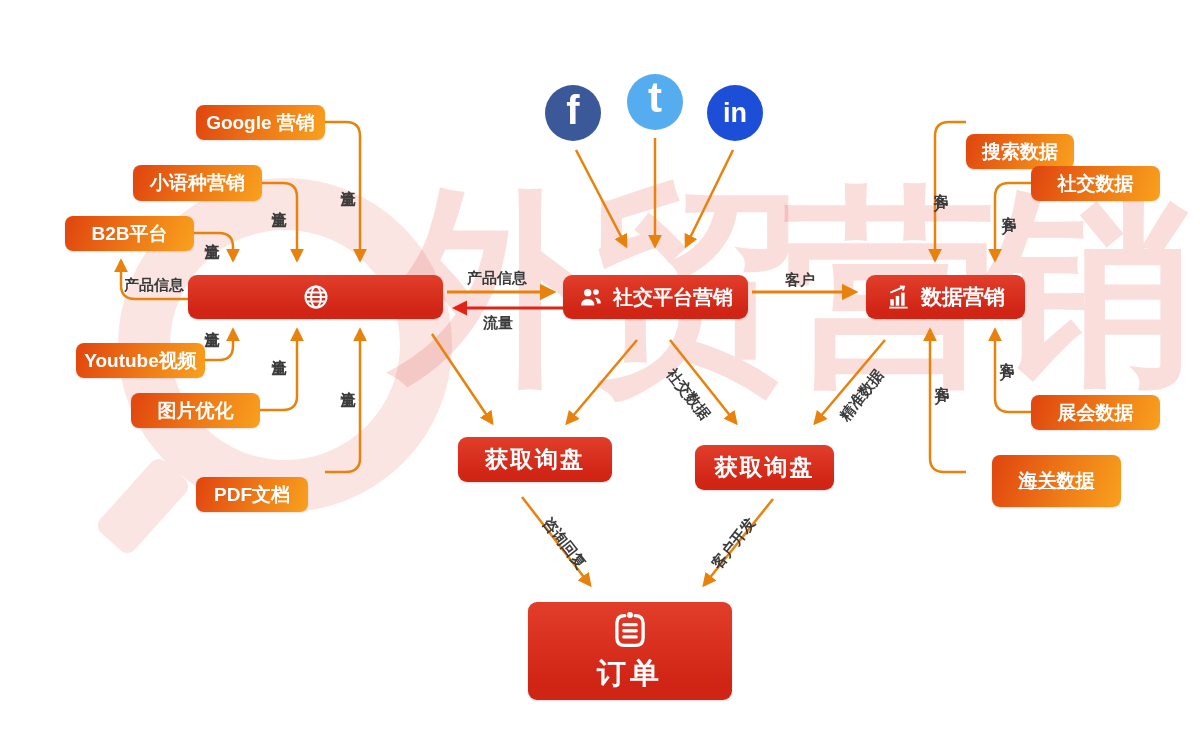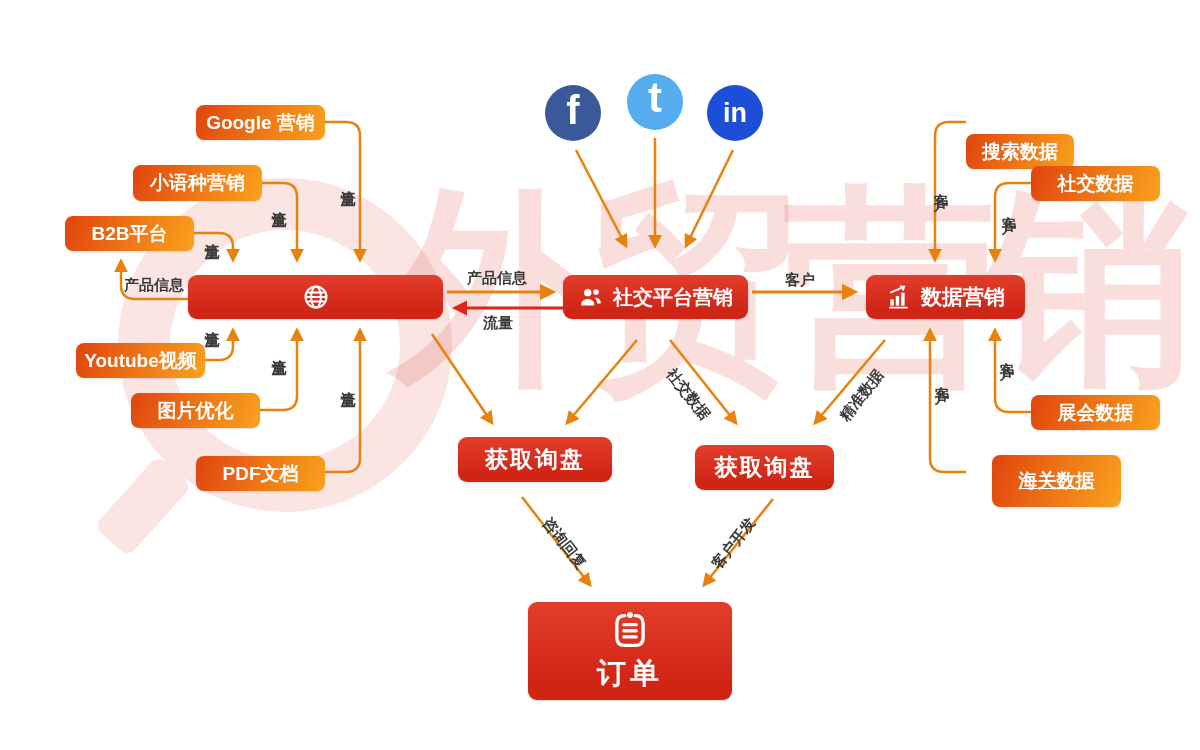--- a/index.html
+++ b/index.html
@@ -128,21 +128,21 @@
   </div>
 <div class="node orange" style="left:65px;top:216px;width:129px;height:35px;">
     <span>B2B平台</span>
   </div>
 <div class="node orange" style="left:68px;top:343px;width:129px;height:35px;margin-left:8px;">
     <span>Youtube视频</span>
   </div>
 <div class="node orange" style="left:131px;top:393px;width:129px;height:35px;">
     <span>图片优化</span>
   </div>
-<div class="node orange" style="left:196px;top:456px;width:129px;height:35px;">
+<div class="node orange" style="left:196px;top:477px;width:112px;height:35px;">
     <span>PDF文档</span>
   </div>
 
 <div class="node orange" style="left:966px;top:105px;width:108px;height:35px;margin-top:29px;">
     <span>搜索数据</span>
   </div>
 <div class="node orange" style="left:1031px;top:166px;width:129px;height:35px;">
     <span>社交数据</span>
   </div>
 <div class="node orange" style="left:1031px;top:395px;width:129px;height:35px;">

